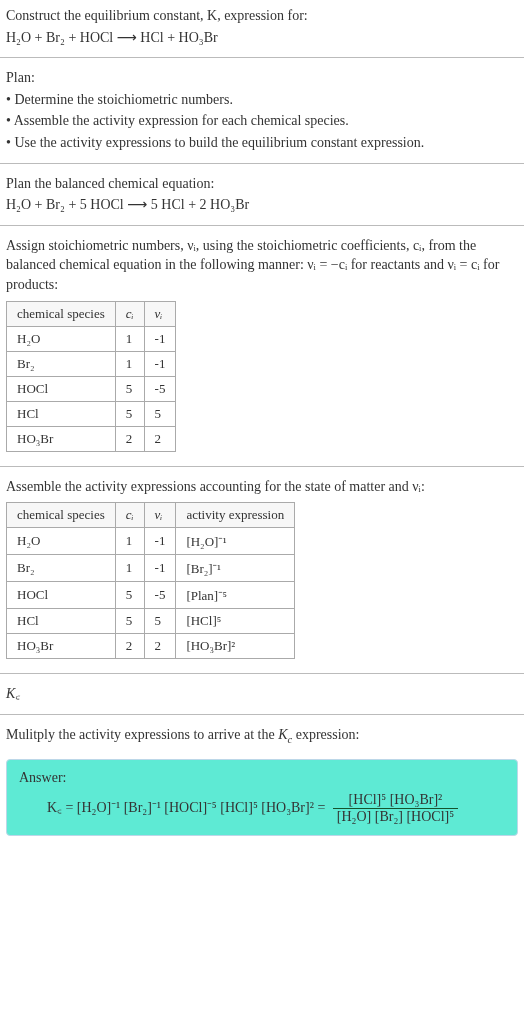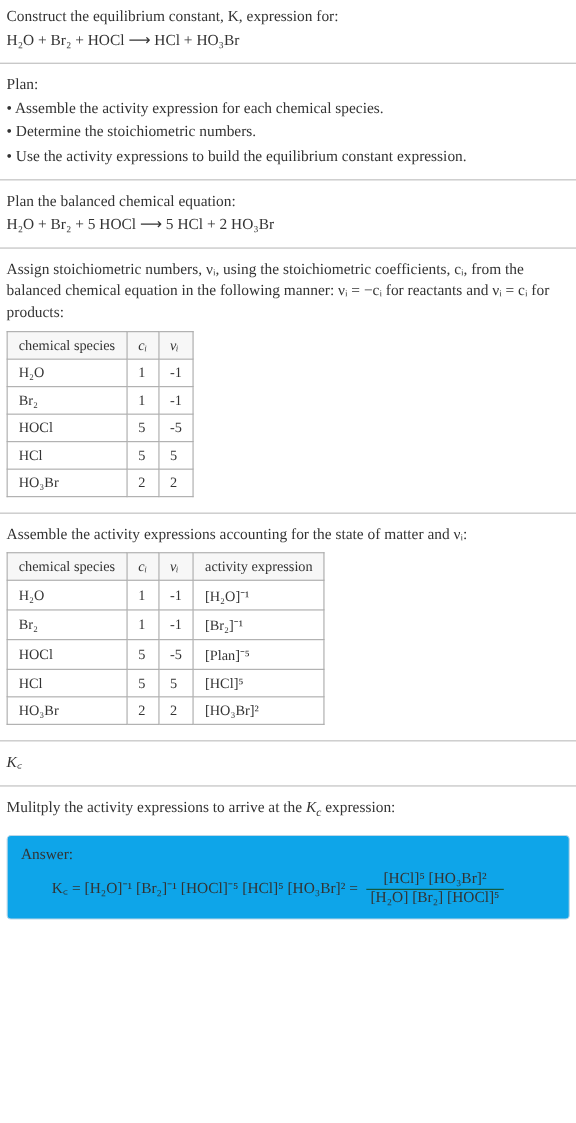--- a/index.html
+++ b/index.html
@@ -29,21 +29,21 @@
     padding: 4px 10px;
     text-align: left;
     white-space: nowrap;
   }
   table.data th {
     background: #f7f7f7;
     font-weight: normal;
     font-style: normal;
   }
   .answer-box {
-    background: #0ea5e9;
+    background: #5eead4;
     border: 1px solid #bcd7e8;
     border-radius: 4px;
     padding: 10px 12px;
     margin: 6px 6px 10px 6px;
   }
   .answer-box .label { margin-bottom: 6px; }
   .frac {
     display: inline-block;
     vertical-align: middle;
     text-align: center;
@@ -59,22 +59,22 @@
 <body>
 
 <div class="section">
   <div class="line">Construct the equilibrium constant, K, expression for:</div>
   <div class="line">H₂O + Br₂ + HOCl ⟶ HCl + HO₃Br</div>
 </div>
 <div class="divider"></div>
 
 <div class="section">
   <div class="line">Plan:</div>
+  <div class="line">• Determine the stoichiometric numbers.</div>
   <div class="line">• Assemble the activity expression for each chemical species.</div>
-  <div class="line">• Determine the stoichiometric numbers.</div>
   <div class="line">• Use the activity expressions to build the equilibrium constant expression.</div>
 </div>
 <div class="divider"></div>
 
 <div class="section">
   <div class="line">Plan the balanced chemical equation:</div>
   <div class="line">H₂O + Br₂ + 5 HOCl ⟶ 5 HCl + 2 HO₃Br</div>
 </div>
 <div class="divider"></div>
 

